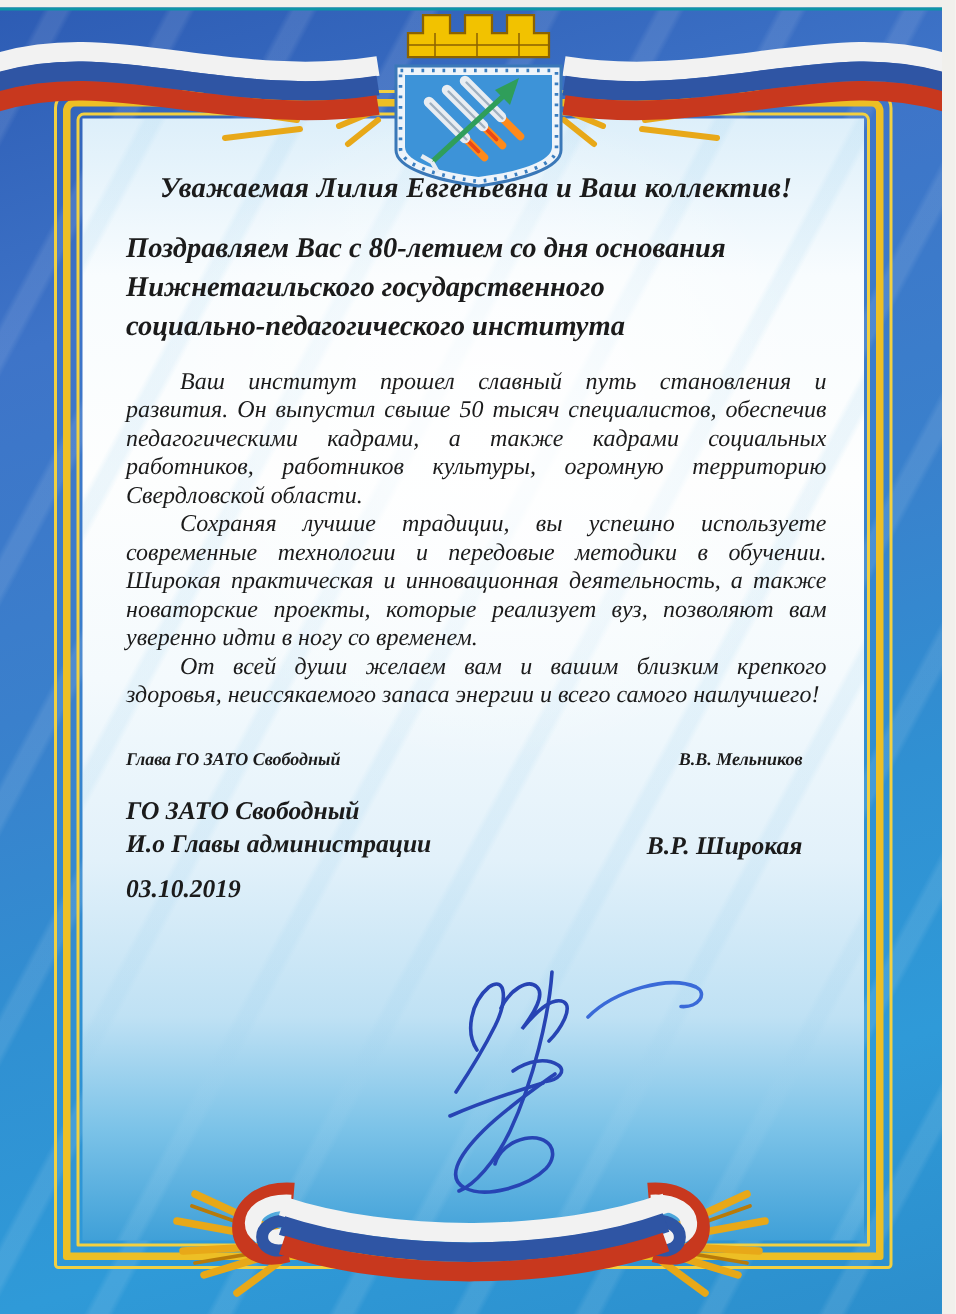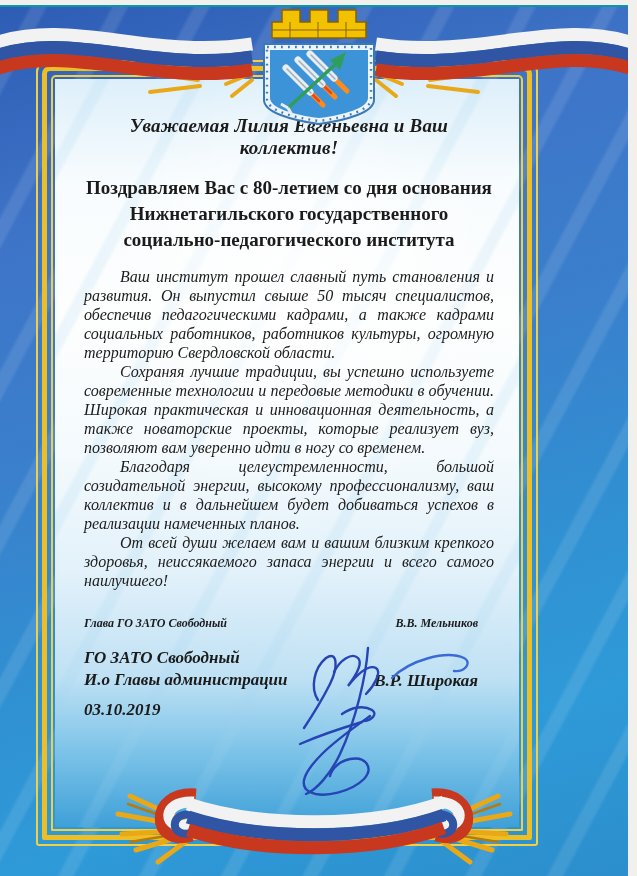--- a/index.html
+++ b/index.html
@@ -11,40 +11,40 @@
   .page {
     position:absolute; left:0; top:5px; right:9px; bottom:0;
     background:
       repeating-linear-gradient(118deg,
         rgba(255,255,255,0) 0px, rgba(255,255,255,0) 26px,
         rgba(255,255,255,0.10) 30px, rgba(255,255,255,0.10) 40px,
         rgba(255,255,255,0) 44px, rgba(255,255,255,0) 72px),
       linear-gradient(163deg, #2d5cb4 0%, #3e74c8 22%, #3a80cc 45%, #3090d2 65%, #2f9ad8 82%, #2c8ecc 100%);
   }
   .edge-top-line { position:absolute; top:5px; left:0; right:9px; height:2px; background:#0d96a6; }
-  .frame { position:absolute; left:36px; top:60px; width:502px; height:786px; }
+  .frame { position:absolute; left:36px; top:60px; width:559px; height:786px; }
   .f1 { position:absolute; inset:0;    border:2px solid #f2d041; border-radius:12px 12px 3px 3px; }
   .f2 { position:absolute; inset:6px;  border:5px solid #edbf25; border-radius:8px 8px 2px 2px; }
   .f3 { position:absolute; inset:15px; border:2px solid #f2d041; border-radius:5px 5px 1px 1px; }
   .inner {
     position:absolute; inset:19px;
     background:linear-gradient(180deg, #ddeffa 0%, #f8fcfe 14%, #fdfefe 32%, #f4fafd 50%, #e2f1fa 66%, #bfe1f4 80%, #7cc3e8 90%, #3fa0d8 100%);
   }
   .inner::before {
     content:""; position:absolute; inset:0;
     background:
       radial-gradient(ellipse 62% 42% at 52% 28%, rgba(255,255,255,0.95), rgba(255,255,255,0) 70%),
       repeating-linear-gradient(118deg, rgba(160,210,238,0) 0 34px, rgba(160,210,238,0.18) 38px 46px, rgba(160,210,238,0) 50px 84px);
   }
   .content { position:absolute; inset:0; z-index:2; padding:34px 25px 0 29px; color:#1b1b1b; }
   .salutation {
     margin:2px 0 16px; text-align:center;
     font-size:19px; font-weight:bold; font-style:italic; letter-spacing:0.2px;
   }
-  .title-block { margin:0 0 13px; text-align:center; font-size:19px; font-weight:bold; line-height:1.38; }
+  .title-block { margin:0 0 13px; font-size:19px; font-weight:bold; font-style:italic; line-height:1.38; }
   .body-text p { margin:0; font-size:16px; font-style:italic; line-height:1.19; text-align:justify; text-indent:36px; }
   .sig-row1 { display:flex; justify-content:space-between; margin-top:26px; padding-right:16px;
               font-size:12px; font-weight:bold; font-style:italic; }
   .sig-row2 { display:flex; justify-content:space-between; align-items:flex-end; margin-top:16px; padding-right:16px;
               font-size:17px; font-weight:bold; font-style:italic; }
   .sig-role2 div { line-height:1.3; }
   .letter-date { margin-top:9px; text-align:left; font-size:17px; font-weight:bold; font-style:italic; }
   .deco-top    { position:absolute; left:0; top:0;     width:628px; height:150px; z-index:3; }
   .deco-bottom { position:absolute; left:0; top:778px; width:628px; height:95px;  z-index:3; }
   .deco-sign   { position:absolute; left:0; top:0;     width:637px; height:876px; z-index:4; pointer-events:none; }
@@ -64,21 +64,20 @@
       <div class="content">
         <div class="salutation">Уважаемая Лилия Евгеньевна и Ваш коллектив!</div>
         <div class="title-block">
           <div>Поздравляем Вас с 80-летием со дня основания</div>
           <div>Нижнетагильского государственного</div>
           <div>социально-педагогического института</div>
         </div>
         <div class="body-text">
           <p>Ваш институт прошел славный путь становления и развития. Он выпустил свыше 50 тысяч специалистов, обеспечив педагогическими кадрами, а также кадрами социальных работников, работников культуры, огромную территорию Свердловской области.</p>
           <p>Сохраняя лучшие традиции, вы успешно используете современные технологии и передовые методики в обучении. Широкая практическая и инновационная деятельность, а также новаторские проекты, которые реализует вуз, позволяют вам уверенно идти в ногу со временем.</p>
-          <p>Благодаря целеустремленности, большой созидательной энергии, высокому профессионализму, ваш коллектив и в дальнейшем будет добиваться успехов в реализации намеченных планов.</p>
           <p>От всей души желаем вам и вашим близким крепкого здоровья, неиссякаемого запаса энергии и всего самого наилучшего!</p>
         </div>
         <div class="sig-row1">
           <span>Глава ГО ЗАТО Свободный</span>
           <span>В.В. Мельников</span>
         </div>
         <div class="sig-row2">
           <span class="sig-role2">
             <div>ГО ЗАТО Свободный</div>
             <div>И.о Главы администрации</div>

